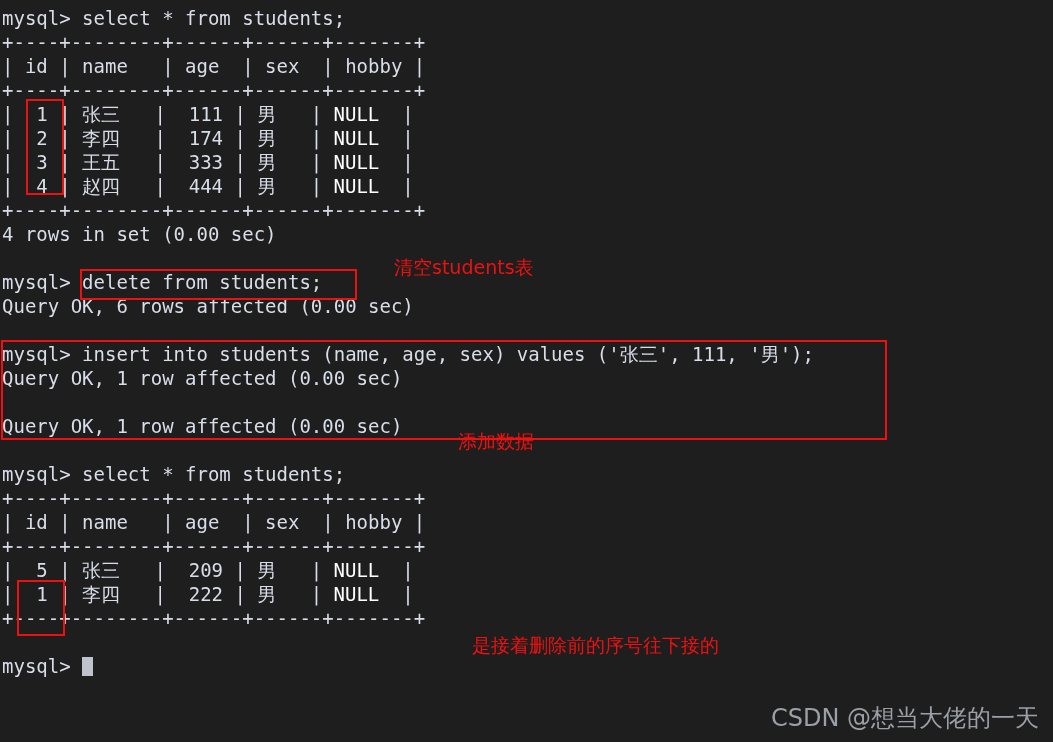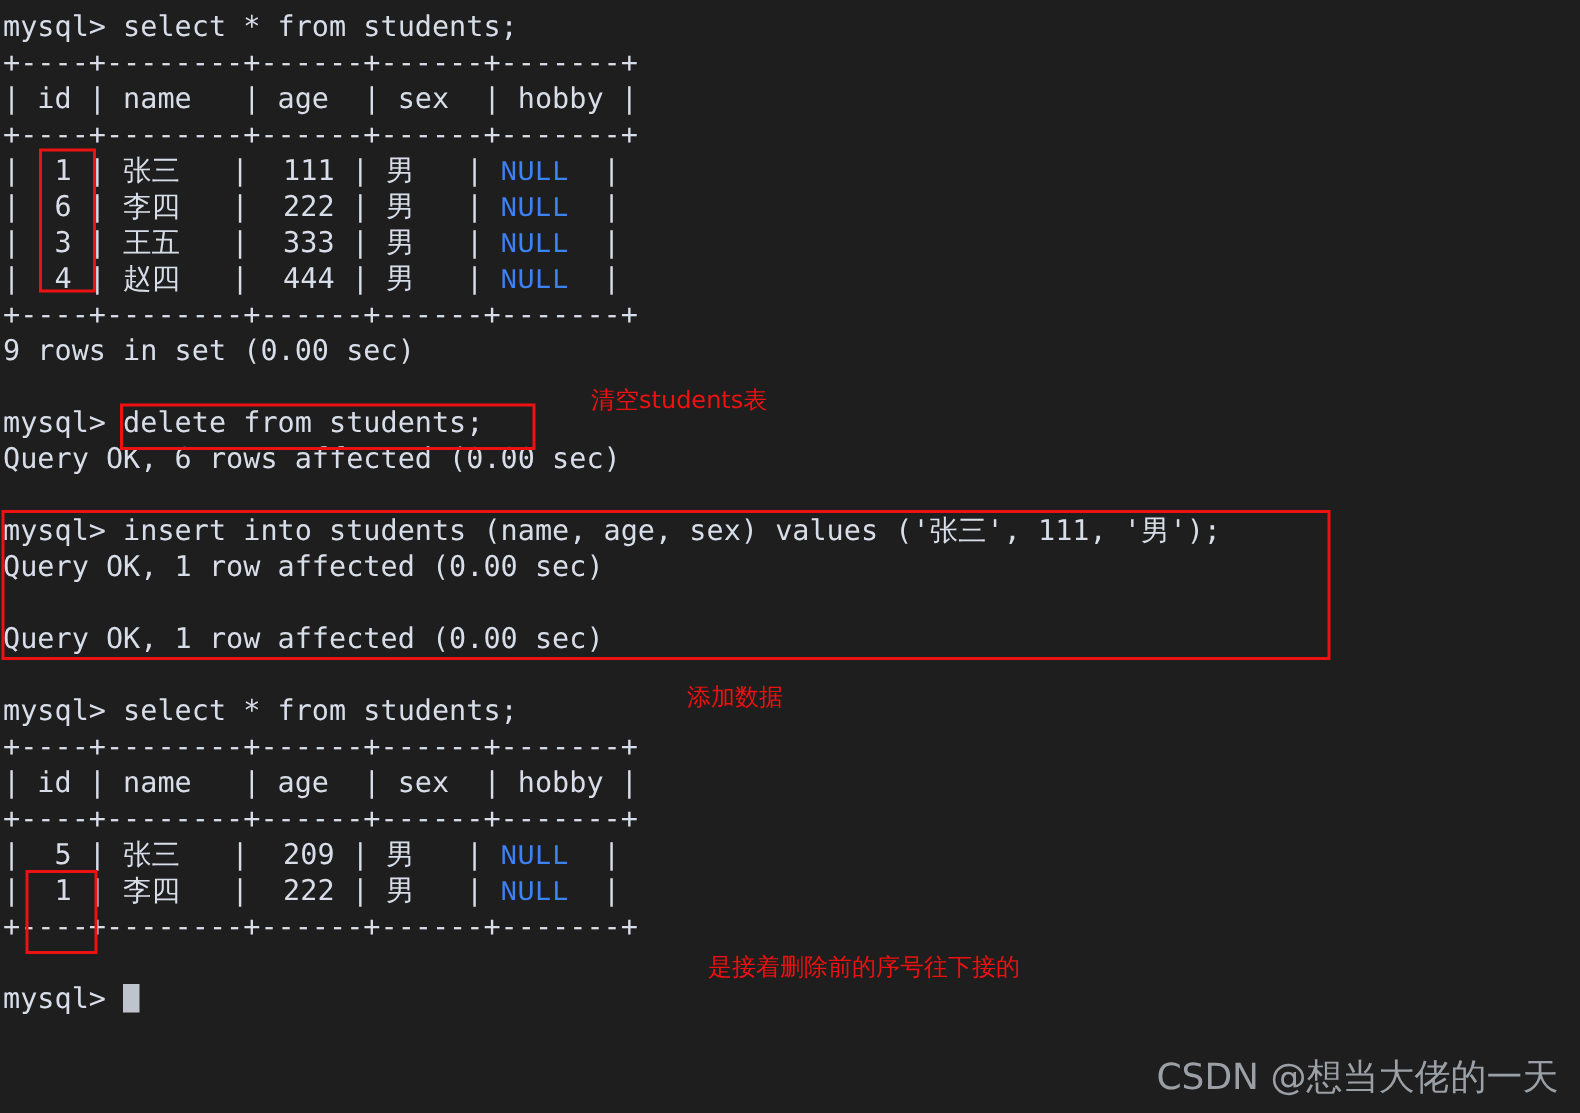--- a/index.html
+++ b/index.html
@@ -27,21 +27,21 @@
   .line {
     font-family: "DejaVu Sans Mono", "Liberation Mono", monospace;
     font-size: 19px;
     line-height: 24px;
     letter-spacing: 0px;
     color: #d8dee9;
     white-space: pre;
     height: 24px;
   }
   .line.blank { color: transparent; }
-  .null { color: #3b82f6; font-family: Liberation Mono, monospace; }
+  .null { color: #ffffff; }
   .cursor {
     display: inline-block;
     width: 11px;
     height: 19px;
     background: #bfc4cc;
     vertical-align: -3px;
   }
   
   .redbox {
     position: absolute;
@@ -51,26 +51,26 @@
   }
   #box-id-1 { left: 26px;  top: 99px;  width: 38px;  height: 96px; }
   #box-delete { left: 80px; top: 269px; width: 277px; height: 31px; }
   #box-insert { left: 1px;  top: 340px; width: 886px; height: 100px; }
   #box-id-2 { left: 17px;  top: 580px; width: 48px;  height: 56px; }
   
   .annot {
     position: absolute;
     color: #ee1111;
     font-family: "DejaVu Sans", "Liberation Sans", sans-serif;
-    font-size: 16px;
+    font-size: 19px;
     line-height: 22px;
     white-space: nowrap;
   }
   #annot-clear { left: 394px; top: 256px; }
-  #annot-add   { left: 458px; top: 454px; }
+  #annot-add   { left: 458px; top: 430px; }
   #annot-seq   { left: 472px; top: 634px; }
   
   #watermark {
     position: absolute;
     right: 14px;
     bottom: 8px;
     color: #9aa0a6;
     font-family: "DejaVu Sans", "Liberation Sans", sans-serif;
     font-size: 24px;
     white-space: nowrap;
@@ -80,26 +80,26 @@
 <body>
 
 <div id="terminal">
 
   <div class="line">mysql&gt; select * from students;</div>
   <div class="line">+----+--------+------+------+-------+</div>
   <div class="line">| id | name   | age  | sex  | hobby |</div>
   <div class="line">+----+--------+------+------+-------+</div>
 
   <div class="line"><span>|  1 | 张三   |  111 | 男   | </span><span class="null">NULL</span><span>  |</span></div>
-  <div class="line"><span>|  6 | 李四   |  222 | 男   | </span><span class="null">NULL</span><span>  |</span></div>
+  <div class="line"><span>|  2 | 李四   |  174 | 男   | </span><span class="null">NULL</span><span>  |</span></div>
   <div class="line"><span>|  3 | 王五   |  333 | 男   | </span><span class="null">NULL</span><span>  |</span></div>
   <div class="line"><span>|  4 | 赵四   |  444 | 男   | </span><span class="null">NULL</span><span>  |</span></div>
 
   <div class="line">+----+--------+------+------+-------+</div>
-  <div class="line">9 rows in set (0.00 sec)</div>
+  <div class="line">4 rows in set (0.00 sec)</div>
   <div class="line blank"></div>
   <div class="line">mysql&gt; delete from students;</div>
   <div class="line">Query OK, 6 rows affected (0.00 sec)</div>
   <div class="line blank"></div>
   <div class="line">mysql&gt; insert into students (name, age, sex) values ('张三', 111, '男');</div>
   <div class="line">Query OK, 1 row affected (0.00 sec)</div>
   <div class="line blank"></div>
   <div class="line">Query OK, 1 row affected (0.00 sec)</div>
   <div class="line blank"></div>
   <div class="line">mysql&gt; select * from students;</div>

